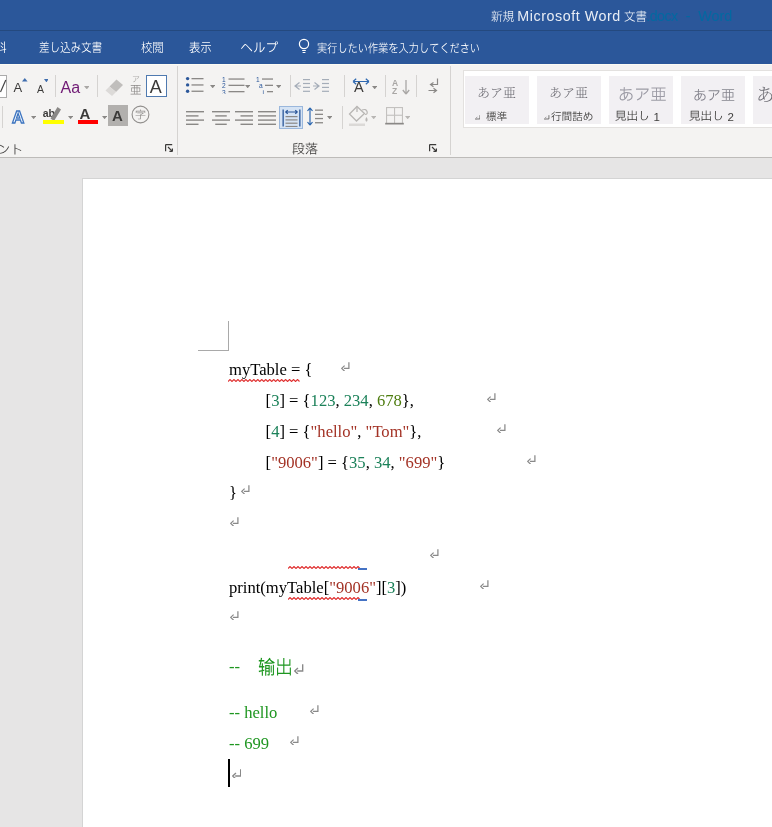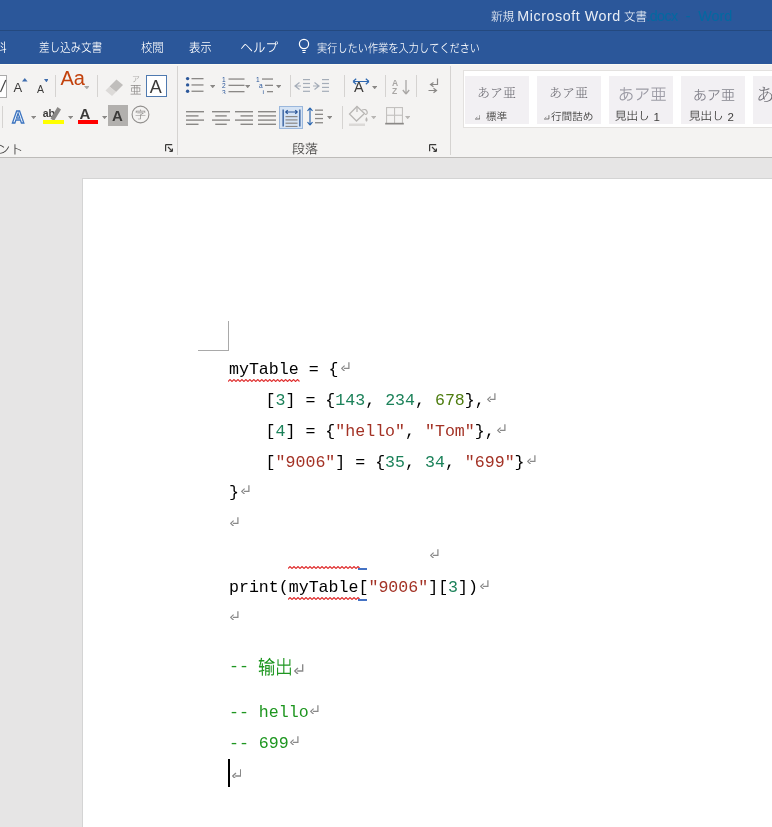--- a/index.html
+++ b/index.html
@@ -1,16 +1,16 @@
 <!DOCTYPE html>
 <html><head><meta charset="utf-8"><style>
 *{margin:0;padding:0;box-sizing:border-box;-webkit-font-smoothing:antialiased}
 html,body{width:772px;height:827px;overflow:hidden;font-family:"Liberation Sans",sans-serif}
 .abs{position:absolute}
-.code{font-family:Liberation Mono, monospace;font-size:16.6px;line-height:31px;white-space:pre;color:#000}
+.code{font-family:Liberation Serif, serif;font-size:16.6px;line-height:31px;white-space:pre;color:#000}
 .vdiv{position:absolute;width:1px;background:#d5d3d1}
 </style></head><body>
 <div class="abs" style="left:0;top:0;width:772px;height:827px;background:#e6e5e5;will-change:transform">
 
 <div class="abs" style="left:0;top:0;width:772px;height:63.5px;background:#2b579a"></div>
 <div class="abs" style="left:0;top:63.5px;width:772px;height:1.5px;background:#fcfbf3"></div>
 <div class="abs" style="left:0;top:30px;width:772px;height:1px;background:#24497f"></div>
 <svg style="position:absolute;left:491.2px;top:10.0px;width:23.20px;height:12.60px" viewBox="0 0 2000 1000" preserveAspectRatio="none">
       <path d="M305 140H487V194H68V140H247V41H305ZM965 366V422H837V955H777V422H613Q611 609 580 734Q549 860 481 958L434 909Q498 818 526 698Q554 578 554 390V137Q781 109 911 52L944 102Q821 158 613 185V366ZM465 782 423 827 314 700Q310 696 308 696Q305 696 305 701V959H247V645H240Q236 708 195 768Q154 828 72 896L35 846Q110 785 162 720Q213 654 232 593H49V539H247V426H48V371H312Q350 299 374 203L429 222Q418 260 402 301Q386 342 372 371H503V426H305V539H502V593H305V669H311L325 656Q333 648 339 648Q348 648 357 659ZM174 356Q153 285 123 227L174 205Q213 284 226 336Z M1431 759 1389 808 1256 650Q1251 644 1248 644Q1244 644 1241 653Q1221 719 1184 788Q1147 858 1077 941L1040 882Q1124 783 1162 693Q1199 603 1207 495H1044V437H1209V418V262H1065V204H1209V48H1269V204H1411V262H1269V415V437H1429V495H1266Q1261 564 1251 613L1256 616L1269 603Q1276 596 1283 596Q1292 596 1303 608ZM1898 727 1951 745V872Q1951 906 1938 920Q1925 933 1894 933H1805Q1762 933 1742 913Q1723 893 1723 845V653H1627Q1617 755 1558 831Q1500 907 1376 955L1348 905Q1458 860 1508 799Q1559 738 1568 653H1457V76H1904V653H1784V842Q1784 864 1792 870Q1799 877 1821 877H1898ZM1844 132H1516V247H1844ZM1844 302H1516V419H1844ZM1844 473H1516V598H1844Z" fill="#e8edf5"></path>
     </svg>
@@ -51,21 +51,21 @@
     </svg>
     <div class="abs" style="left:13.5px;top:80.5px;line-height:1;font-size:13px;color:#3b3a39">A</div>
     <svg class="abs" style="left:22px;top:78.3px;width:5.6px;height:3.6px" viewBox="0 0 5.6 3.6">
       <path d="M2.8 0 L5.6 3.6 H0 Z" fill="#3f6dad"></path>
     </svg>
     <div class="abs" style="left:37px;top:83.6px;line-height:1;font-size:10.5px;color:#3b3a39">A</div>
     <svg class="abs" style="left:43.7px;top:78.6px;width:4.8px;height:3.4px" viewBox="0 0 4.8 3.4">
       <path d="M0 0 H4.8 L2.4 3.4 Z" fill="#3f6dad"></path>
     </svg>
     <div class="vdiv" style="left:55px;top:75px;height:22px"></div>
-    <div class="abs" style="left:60.5px;top:68px;line-height:1;font-size:20px;color:#c2410c">Aa</div>
+    <div class="abs" style="left:60.5px;top:80px;line-height:1;font-size:16px;color:#701a75">Aa</div>
     <svg class="abs" style="left:83.5px;top:86px;width:5.6px;height:3.4px" viewBox="0 0 5.6 3.4">
       <path d="M0 0 H5.6 L2.8 3.4 Z" fill="#a9a7a5"></path>
     </svg>
     <div class="vdiv" style="left:97px;top:75px;height:22px"></div>
     <svg class="abs" style="left:103px;top:77px;width:22px;height:19px" viewBox="0 0 22 19">
 <path d="M6.5 9.5 L13.5 2.5 L20 8 L13 15 Z" fill="#c0bebc"></path>
 <path d="M2.5 13.5 L6.5 9.5 L13 15 L9 19 Z" fill="#dcdad8"></path>
     </svg>
     <svg class="abs" style="left:131.5px;top:74.5px;width:8px;height:8px" viewBox="0 0 1000 1000">
       <path d="M545 487Q644 441 713 373Q782 305 814 226H113V158H888V224Q855 323 778 406Q700 490 589 547ZM161 834Q260 795 319 749Q378 703 406 639Q433 575 433 482V338H505V483Q505 591 472 668Q439 744 372 800Q305 855 198 899Z" fill="#a9a7a5"></path>
@@ -294,21 +294,21 @@
 <div class="abs" style="left:82px;top:178px;width:690px;height:649px;background:#fff;border-left:1px solid #d4d4d4;border-top:1px solid #d4d4d4"></div>
     <div class="abs" style="left:228px;top:321px;width:1px;height:29px;background:#a9a9a9"></div>
     <div class="abs" style="left:198px;top:350px;width:31px;height:1px;background:#a9a9a9"></div>
     <div class="abs code" style="left:229px;top:353.5px;height:31px"><span style="position:relative">myTable</span> = {</div>
 <svg style="position:absolute;left:228.3px;top:378.6px;width:71.5px;height:3px" viewBox="0 0 72 3" preserveAspectRatio="none">
       <path d="M0 2.5 L2 0.5 L4 2.5 L6 0.5 L8 2.5 L10 0.5 L12 2.5 L14 0.5 L16 2.5 L18 0.5 L20 2.5 L22 0.5 L24 2.5 L26 0.5 L28 2.5 L30 0.5 L32 2.5 L34 0.5 L36 2.5 L38 0.5 L40 2.5 L42 0.5 L44 2.5 L46 0.5 L48 2.5 L50 0.5 L52 2.5 L54 0.5 L56 2.5 L58 0.5 L60 2.5 L62 0.5 L64 2.5 L66 0.5 L68 2.5 L70 0.5 L72 2.5" fill="none" stroke="#e03434" stroke-width="1.15"></path>
     </svg>
 <svg style="position:absolute;left:340.5px;top:361.5px;width:9.0px;height:9.0px" viewBox="0 0 9 9">
       <path d="M7.9 0.3 V6.4 H2.9 M3.6 3.6 L0.7 6.4 L3.6 9.2" fill="none" stroke="#898989" stroke-width="1.25"></path>
     </svg>
-<div class="abs code" style="left:265.6px;top:384.5px;height:31px">[<span style="color:#1b8159">3</span>] = {<span style="color:#1b8159">143</span>, <span style="color:#1b8159">234</span>, <span style="color:#4d7c0f">678</span>},</div>
+<div class="abs code" style="left:265.6px;top:384.5px;height:31px">[<span style="color:#1b8159">3</span>] = {<span style="color:#1b8159">123</span>, <span style="color:#1b8159">234</span>, <span style="color:#4d7c0f">678</span>},</div>
 <svg style="position:absolute;left:486.8px;top:392.5px;width:9.0px;height:9.0px" viewBox="0 0 9 9">
       <path d="M7.9 0.3 V6.4 H2.9 M3.6 3.6 L0.7 6.4 L3.6 9.2" fill="none" stroke="#898989" stroke-width="1.25"></path>
     </svg>
 <div class="abs code" style="left:265.6px;top:415.5px;height:31px">[<span style="color:#1b8159">4</span>] = {<span style="color:#a33225">"hello"</span>, <span style="color:#a33225">"Tom"</span>},</div>
 <svg style="position:absolute;left:497.0px;top:423.5px;width:9.0px;height:9.0px" viewBox="0 0 9 9">
       <path d="M7.9 0.3 V6.4 H2.9 M3.6 3.6 L0.7 6.4 L3.6 9.2" fill="none" stroke="#898989" stroke-width="1.25"></path>
     </svg>
 <div class="abs code" style="left:265.6px;top:446.5px;height:31px">[<span style="color:#a33225">"9006"</span>] = {<span style="color:#1b8159">35</span>, <span style="color:#1b8159">34</span>, <span style="color:#a33225">"699"</span>}</div>
 <svg style="position:absolute;left:526.6px;top:454.5px;width:9.0px;height:9.0px" viewBox="0 0 9 9">
       <path d="M7.9 0.3 V6.4 H2.9 M3.6 3.6 L0.7 6.4 L3.6 9.2" fill="none" stroke="#898989" stroke-width="1.25"></path>

